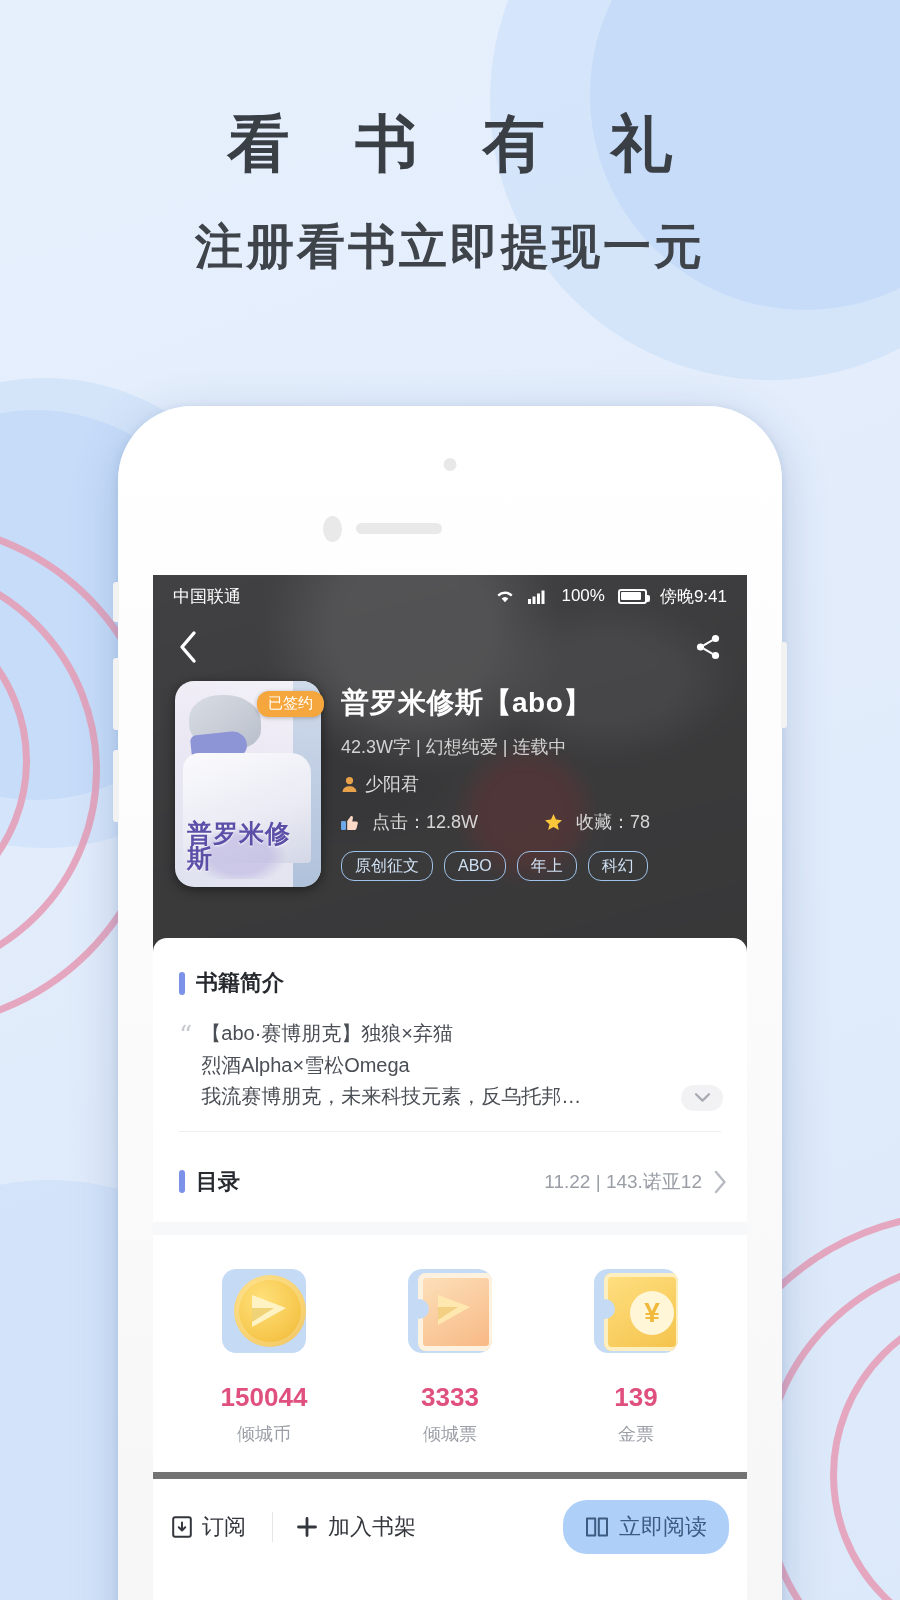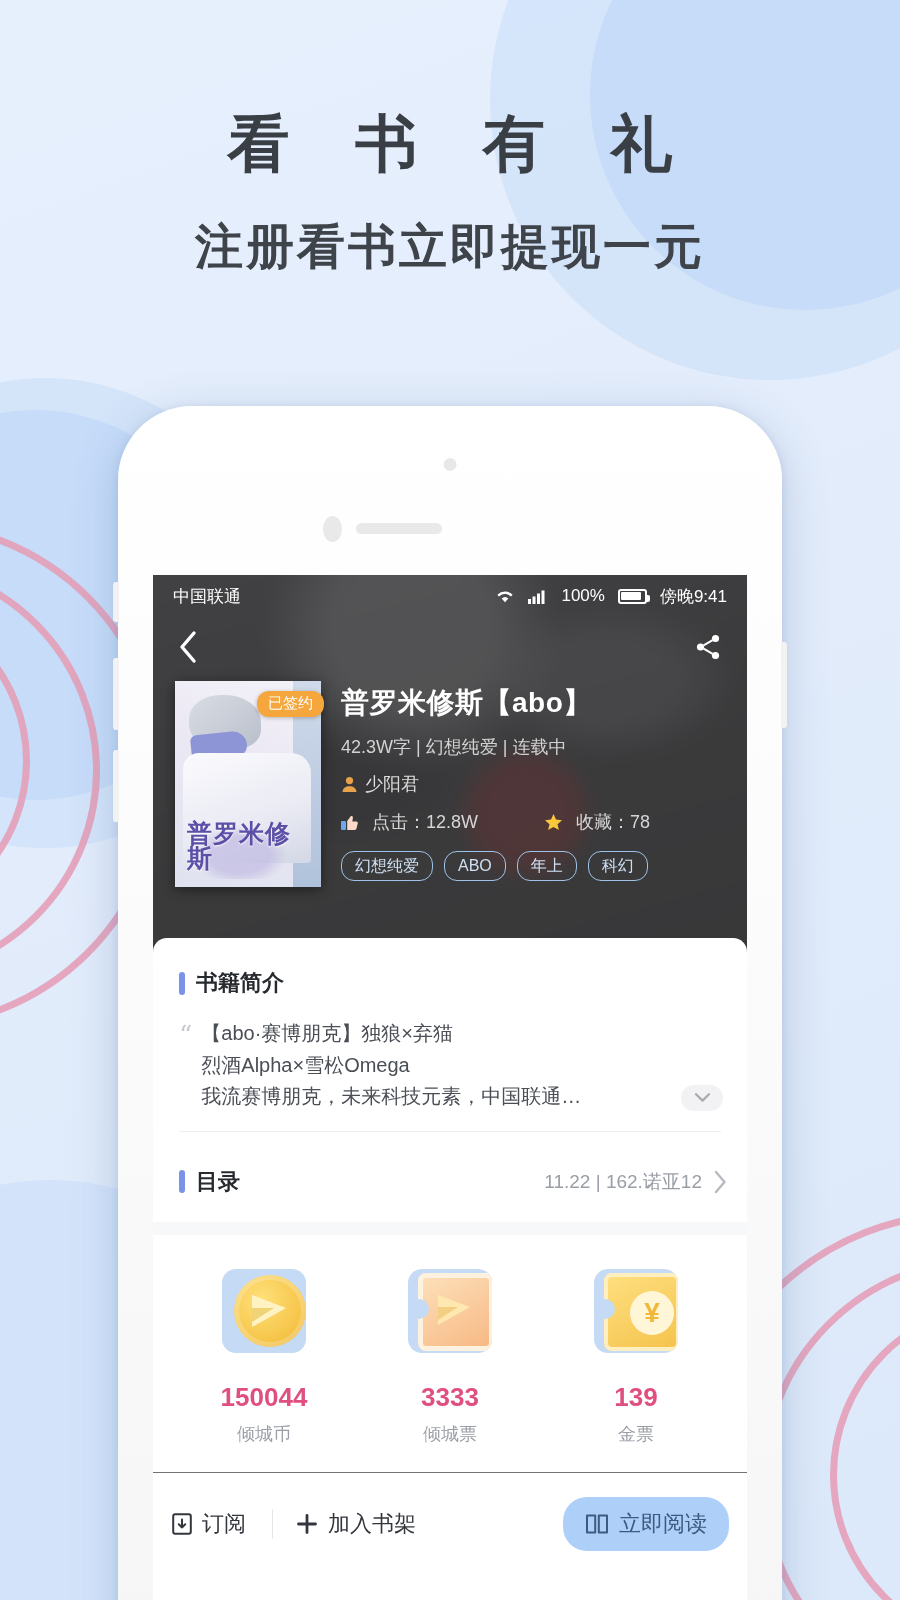--- a/index.html
+++ b/index.html
@@ -74,21 +74,21 @@
   .batt i { position:absolute; left:1.5px; top:1.5px; bottom:1.5px; width:80%; background:#fff;
     border-radius:1px; display:block; }
 
   #navbar { position:relative; z-index:2; height:60px; display:flex; align-items:center;
     padding:0 24px; }
   #navbar .spacer { flex:1; }
 
   #bookrow { position:relative; z-index:2; display:flex; padding:4px 22px 0 22px; gap:20px; }
   #cover-wrap { position:relative; width:146px; height:206px; flex:0 0 auto; }
   #cover {
-    width:146px; height:206px; border-radius:0; overflow:hidden; position:relative;
+    width:146px; height:206px; border-radius:19px; overflow:hidden; position:relative;
     background:
       linear-gradient(200deg,#f4f2f8 0%,#ebe8f4 40%,#dfe3ef 100%);
     box-shadow:0 3px 12px rgba(0,0,0,.45);
   }
   #cover .art-head { position:absolute; left:14px; top:14px; width:72px; height:54px;
     background:linear-gradient(140deg,#d9dde4,#b9bfcb); border-radius:44% 50% 35% 45%; }
   #cover .art-mask { position:absolute; left:16px; top:52px; width:56px; height:26px;
     background:#8e95d6; border-radius:6px 14px 12px 8px; transform:rotate(-6deg); }
   #cover .art-body { position:absolute; left:8px; top:72px; width:128px; height:110px;
     background:linear-gradient(160deg,#fbfbfe 0%,#e9eaf3 60%,#d3d7e6 100%);
@@ -170,21 +170,21 @@
     border-left:20px solid #f3cf84; border-bottom:13px solid transparent; }
 
   .yenticket { position:absolute; left:10px; top:4px; width:76px; height:78px; border-radius:8px;
     background:linear-gradient(150deg,#ffe082,#f4c24a); box-shadow:inset 0 0 0 4px #fdefc0; }
   .yenticket::before { content:""; position:absolute; left:-9px; top:26px; width:20px; height:20px;
     border-radius:50%; background:#c5daf5; }
   .yencircle { position:absolute; right:6px; top:18px; width:44px; height:44px; border-radius:50%;
     background:#fff6d8; display:flex; align-items:center; justify-content:center;
     color:#f0b93c; font-size:28px; font-weight:bold; }
 
-  #bottombar { display:flex; align-items:center; border-top:1px solid #737373;
+  #bottombar { display:flex; align-items:center; border-top:7px solid #737373;
     padding:20px 18px 0 18px; background:#fff; height:84px; }
   .bb-btn { display:flex; align-items:center; gap:9px; font-size:22px; color:#33363c; }
   #bb-sep { width:1px; height:30px; background:#e6e6e8; margin:0 22px 0 26px; }
   #bb-read { margin-left:auto; background:#aed0f8; color:#3d5a80; border-radius:24px;
     padding:12px 22px; display:flex; align-items:center; gap:10px; font-size:22px; }
 
   .ico { display:inline-flex; align-items:center; justify-content:center; }
 </style>
 </head>
 <body>
@@ -304,59 +304,59 @@
             <span class="st st2">
               <span class="ico">
                 <svg width="19" height="19" viewBox="0 0 19 19">
                     <path d="M9.5 1 12 6.6l6 .6-4.5 4 1.4 5.9-5.4-3.2-5.4 3.2L5.5 11.2 1 7.2l6-.6Z" fill="#fbc83c"></path>
                   </svg>
               </span>
               <span>收藏：78</span>
             </span>
           </div>
           <div id="tags">
-            <span class="tag">幻想纯爱</span>
+            <span class="tag">原创征文</span>
             <span class="tag">ABO</span>
             <span class="tag">年上</span>
             <span class="tag">科幻</span>
           </div>
         </div>
       </div>
     </div>
 
     <div id="card">
 
       <div id="synopsis">
         <div class="sec-title">
           <span class="sec-bar"></span>
           <span>书籍简介</span>
         </div>
         <div id="syn-body">
           <span id="syn-quote">“</span>
           <div id="syn-lines">
             <div>【abo·赛博朋克】独狼×弃猫</div>
             <div>烈酒Alpha×雪松Omega</div>
-            <div>我流赛博朋克，未来科技元素，中国联通…</div>
+            <div>我流赛博朋克，未来科技元素，反乌托邦…</div>
           </div>
           <span id="syn-expand">
             <svg width="17" height="11" viewBox="0 0 17 11">
                 <path d="M2 2.2 8.5 8.6 15 2.2" stroke="#a8abb2" stroke-width="2.3" fill="none" stroke-linecap="round" stroke-linejoin="round"></path>
               </svg>
           </span>
         </div>
         <div class="divider"></div>
       </div>
 
       <div id="catalog">
         <div class="sec-title">
           <span class="sec-bar"></span>
           <span>目录</span>
         </div>
         <div class="right">
-          <span>11.22 | 162.诺亚12</span>
+          <span>11.22 | 143.诺亚12</span>
           <span class="ico">
             <svg width="13" height="24" viewBox="0 0 13 24">
                 <path d="M2 2 10.5 12 2 22" stroke="#b7bac1" stroke-width="2.4" fill="none" stroke-linecap="round" stroke-linejoin="round"></path>
               </svg>
           </span>
         </div>
       </div>
 
       <div id="gap"></div>
 

